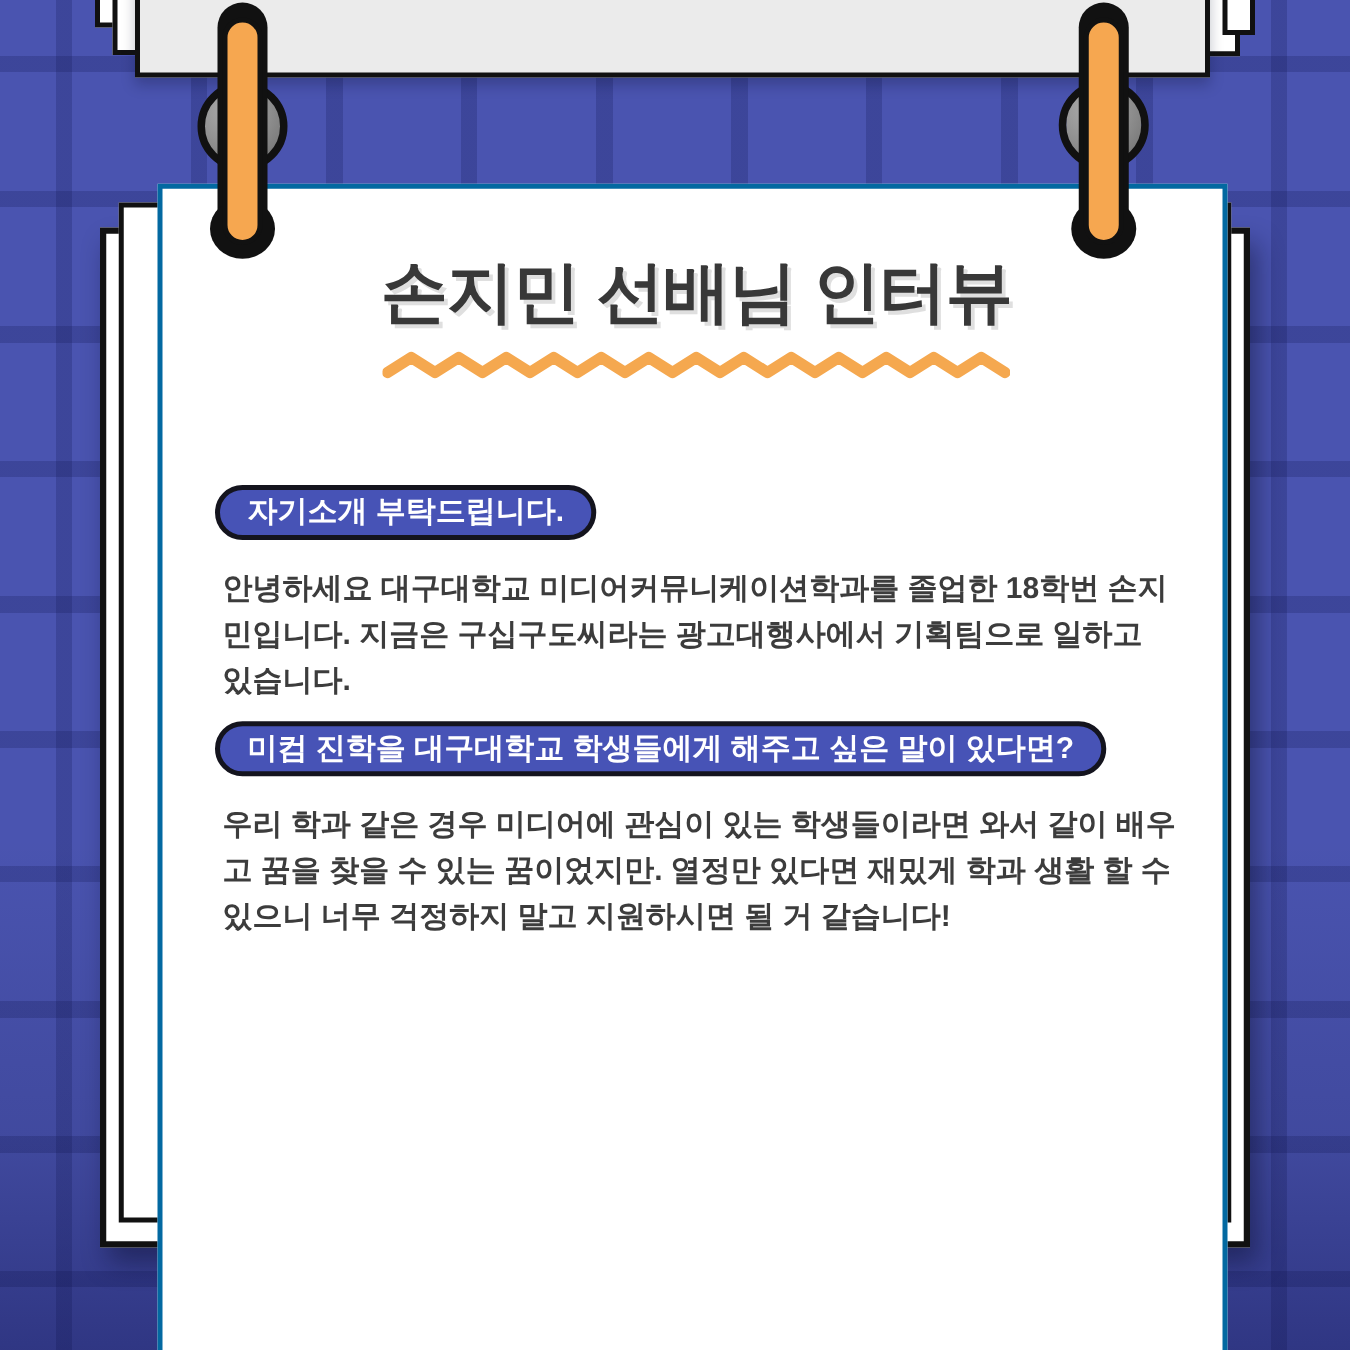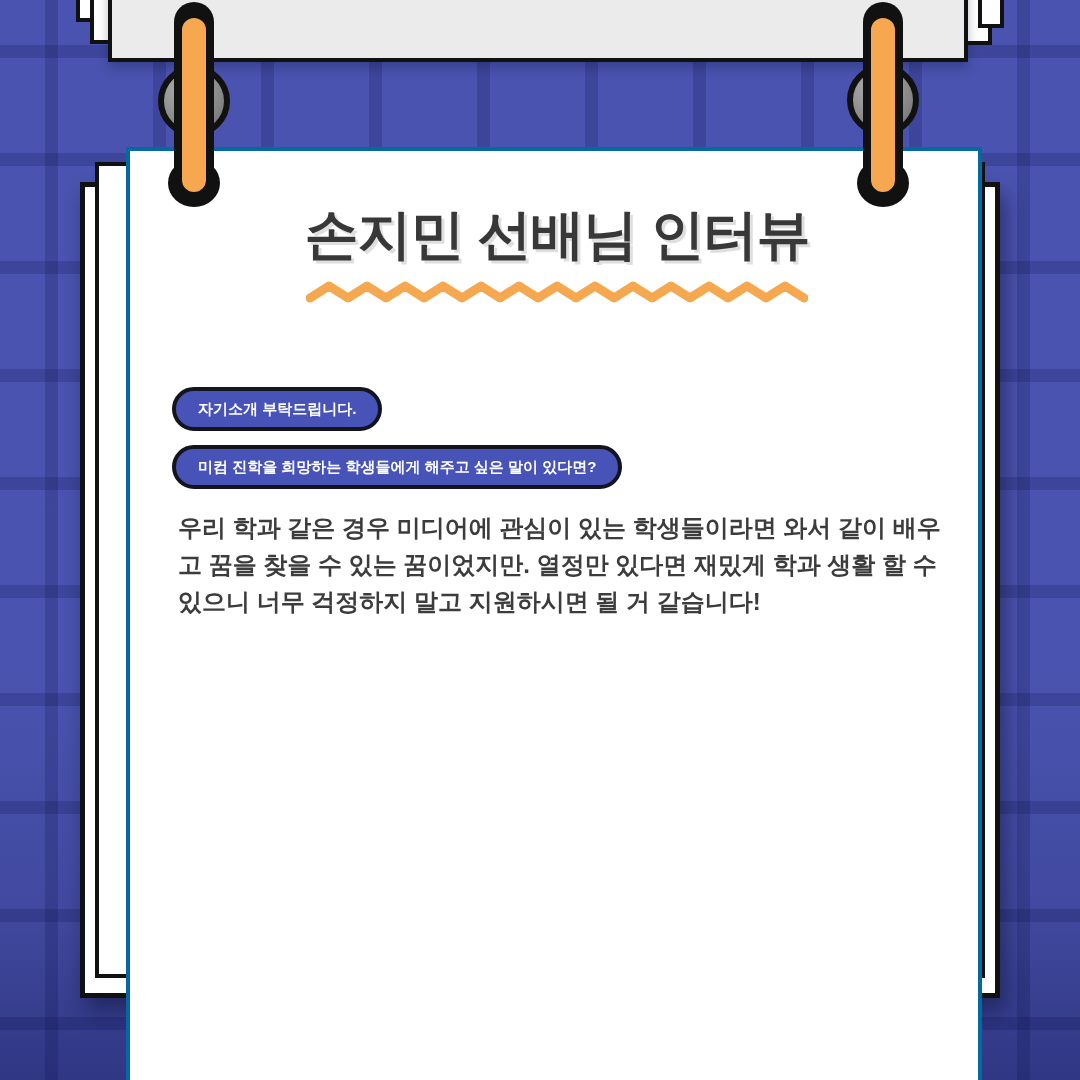--- a/index.html
+++ b/index.html
@@ -90,21 +90,21 @@
 
   .qa-section{text-align:left}
   .qa-section.s1{margin-top:76px}
   .qa-section.s2{margin-top:36px}
   .qa-section.s3{margin-top:14px}
 
   .q-pill{
     display:inline-block;
     background:#4753b6;border:4px solid #14141e;border-radius:999px;
     padding:4px 22px 5px;box-sizing:border-box;
-    font-size:15px;line-height:27px;font-weight:700;color:#ffffff;
+    font-size:24px;line-height:27px;font-weight:700;color:#ffffff;
   }
   .answer{
     margin:20px 0 0 6px;
     font-size:24px;line-height:37px;font-weight:600;color:#3c3c3c;
     word-break:break-all;
   }
 </style>
 </head>
 <body>
 
@@ -121,26 +121,27 @@
     <div class="wavy-wrap">
       <svg width="502" height="30" viewBox="0 0 502 30" aria-hidden="true">
         <path d="M4 21 L23 9 L42 21 L61 9 L80 21 L99 9 L118 21 L137 9 L156 21 L175 9 L194 21 L213 9 L232 21 L251 9 L270 21 L289 9 L308 21 L327 9 L346 21 L365 9 L384 21 L403 9 L422 21 L441 9 L460 21 L479 9 L498 21" fill="none" stroke="#f5a84f" stroke-width="9" stroke-linecap="round" stroke-linejoin="round"></path>
       </svg>
     </div>
 
     <div class="qa-section s1">
       <div class="q-pill">
         <span>자기소개 부탁드립니다.</span>
       </div>
+      <p class="answer">안녕하세요 대구대학교 미디어커뮤니케이션학과를 졸업한 18학번 손지민입니다. 지금은 구십구도씨라는 광고대행사에서 기획팀으로 일하고 있습니다.</p>
     </div>
 
 
     <div class="qa-section s3">
       <div class="q-pill">
-        <span>미컴 진학을 희망하는 학생들에게 해주고 싶은 말이 있다면?</span>
+        <span>미컴 진학을 대구대학교 학생들에게 해주고 싶은 말이 있다면?</span>
       </div>
       <p class="answer">우리 학과 같은 경우 미디어에 관심이 있는 학생들이라면 와서 같이 배우고 꿈을 찾을 수 있는 꿈이었지만. 열정만 있다면 재밌게 학과 생활 할 수 있으니 너무 걱정하지 말고 지원하시면 될 거 같습니다!</p>
     </div>
 
   </div>
 </div>
 
 <div class="tab lo"></div>
 <div class="tab li"></div>
 <div class="tab ri"></div>

